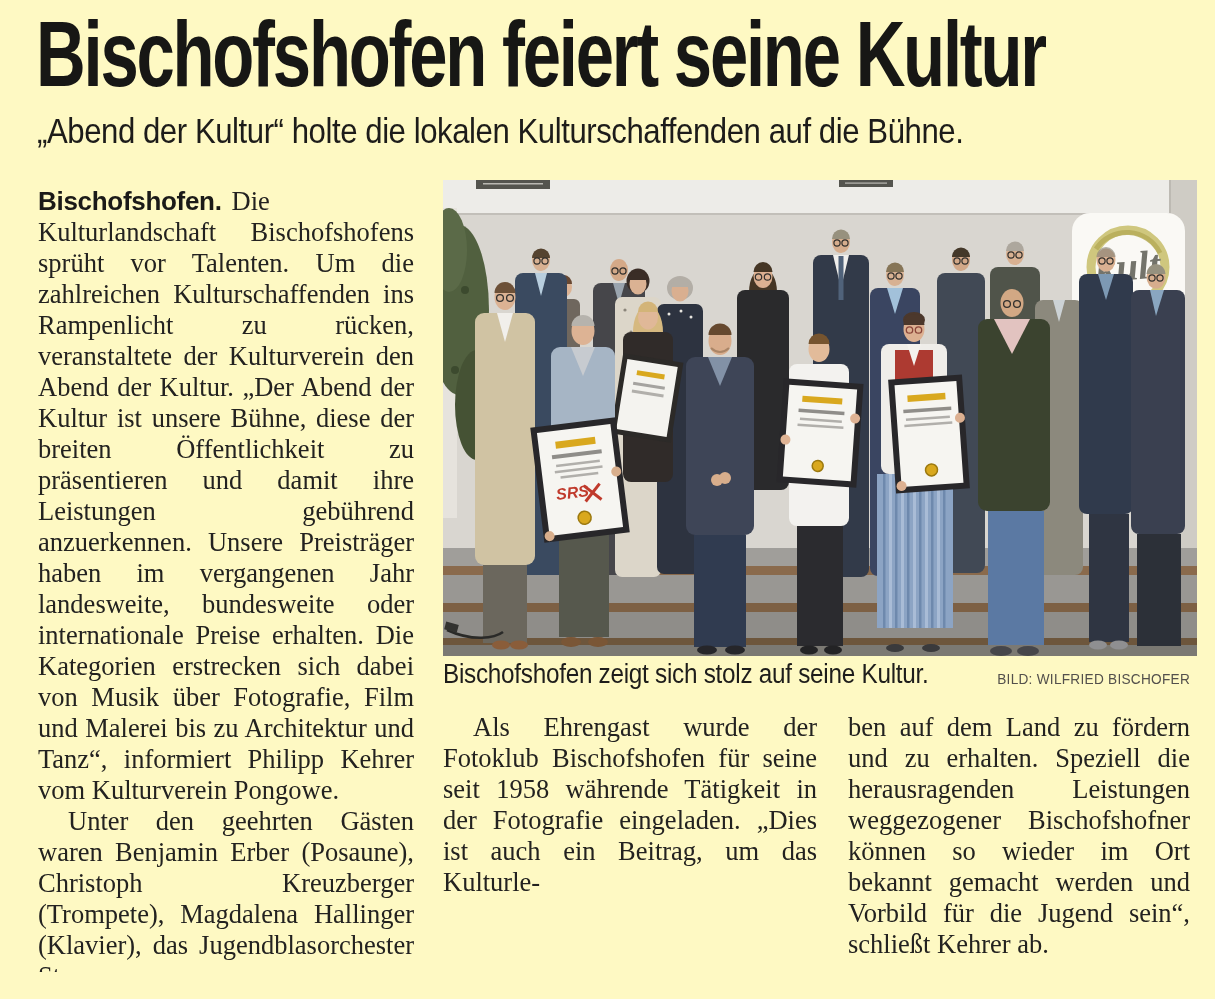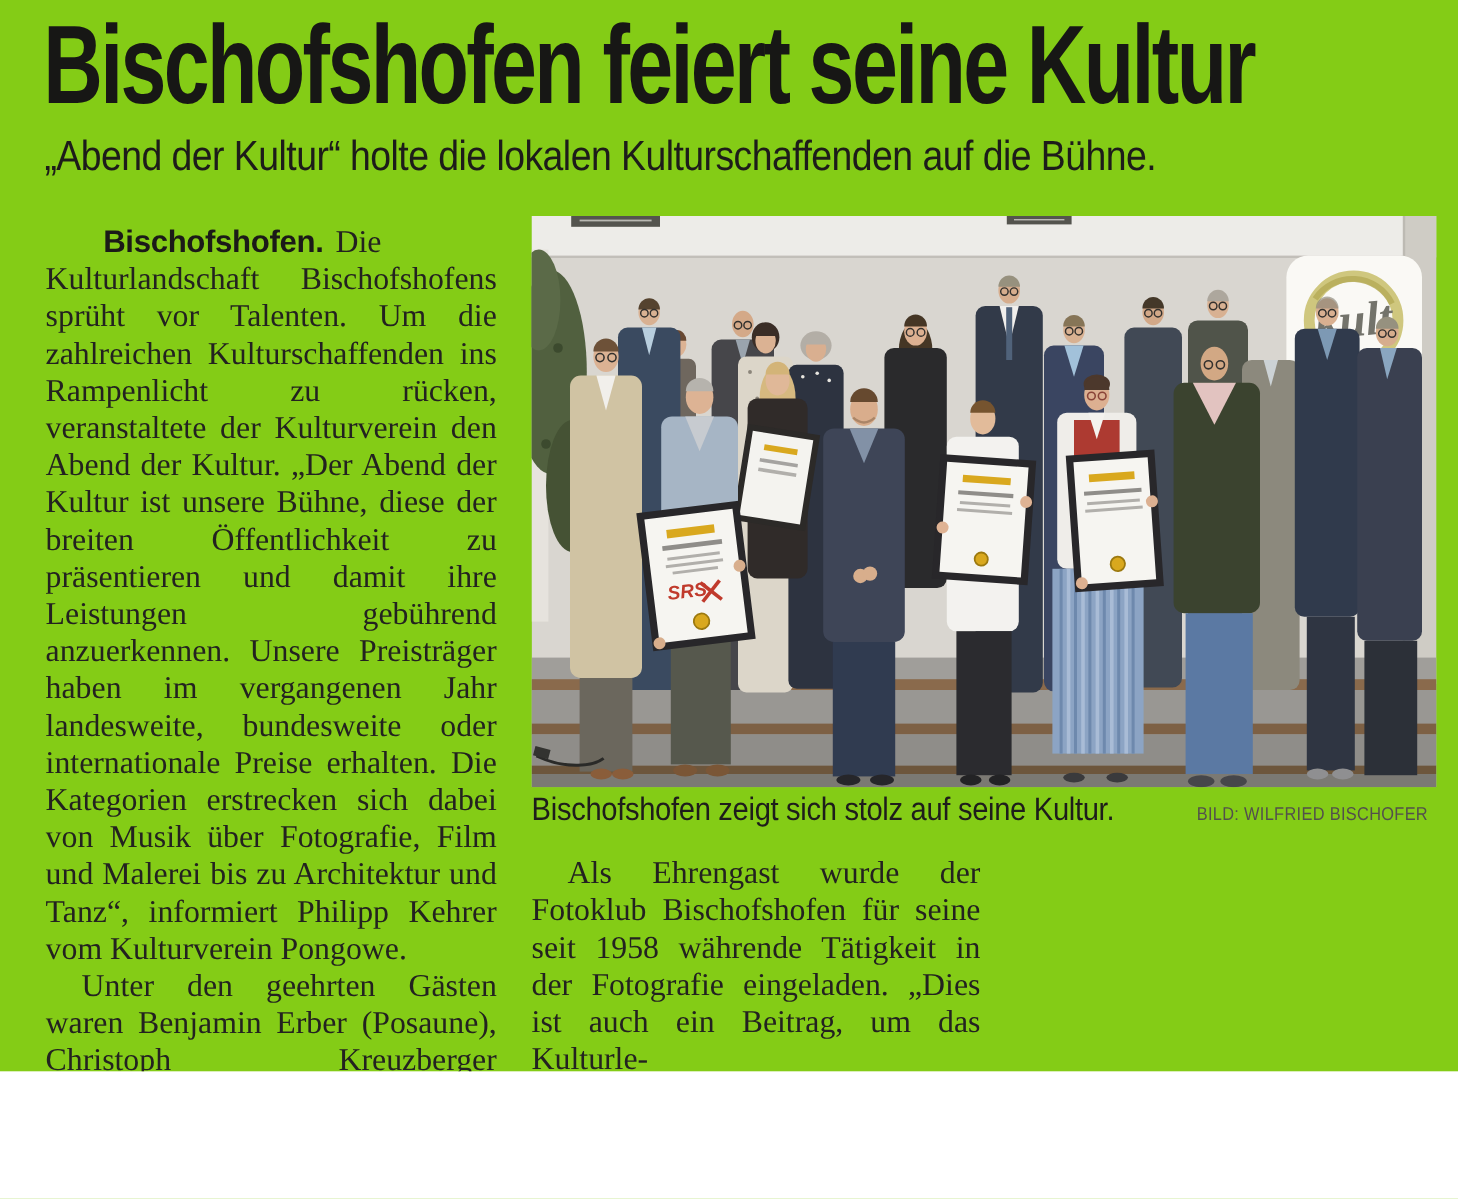--- a/index.html
+++ b/index.html
@@ -1,33 +1,33 @@
 <!DOCTYPE html>
 <html><head>
 <meta charset="utf-8">
 <style>
   html,body{margin:0;padding:0;background:#ffffff;}
-  .page{position:relative;width:1215px;height:893px;background:#84cc16;overflow:hidden;
+  .page{position:relative;width:1215px;height:999px;background:#fef9c3;overflow:hidden;
         font-family:"Liberation Serif",serif;color:#232220;}
   .headline{position:absolute;left:36px;top:8px;margin:0;
         font-family:"Liberation Sans",sans-serif;font-weight:700;font-size:93px;line-height:1.0;
         letter-spacing:-3px;color:#171715;white-space:nowrap;
         transform:scaleX(.74);transform-origin:left top;}
   .subhead{position:absolute;left:37px;top:111px;
         font-family:"Liberation Sans",sans-serif;font-size:35px;color:#1d1c1a;
         letter-spacing:-.5px;white-space:nowrap;transform:scaleX(.89);transform-origin:left top;}
   .col{position:absolute;font-size:26.5px;line-height:31px;text-align:justify;
         color:#232220;overflow:hidden;hyphens:none;}
   .col p{margin:0;}
   .col .indent{text-indent:30px;}
   .col1{left:38px;top:186px;width:376px;height:786px;}
   .col2{left:443px;top:712px;width:374px;height:282px;}
   .col3{left:848px;top:712px;width:342px;height:282px;}
   .lead{font-family:"Liberation Sans",sans-serif;font-weight:700;font-size:26px;
-        letter-spacing:-.3px;padding-right:10px;color:#1b1a18;margin-left:48px;}
+        letter-spacing:-.3px;padding-right:10px;color:#1b1a18;}
   .photo{position:absolute;left:443px;top:180px;width:754px;height:476px;margin:0;}
   .photo svg{display:block;}
   .caption{position:absolute;left:443px;top:659px;
         font-family:"Liberation Sans",sans-serif;font-size:27px;color:#1e1d1b;
         letter-spacing:-.3px;white-space:nowrap;transform:scaleX(.9);transform-origin:left top;}
   .credit{position:absolute;left:900px;top:670px;width:290px;text-align:right;
         font-family:"Liberation Sans",sans-serif;font-size:15.5px;color:#53504c;
         letter-spacing:.3px;white-space:nowrap;transform:scaleX(.88);transform-origin:right top;}
 </style>
 </head>
@@ -358,14 +358,17 @@
     </svg>
   </figure>
 
   <div class="caption">Bischofshofen zeigt sich stolz auf seine Kultur.</div>
   <div class="credit">BILD: WILFRIED BISCHOFER</div>
 
   <div class="col col2">
     <p class="para indent">Als Ehrengast wurde der Fotoklub Bischofshofen für seine seit 1958 währende Tätigkeit in der Fotografie eingeladen. „Dies ist auch ein Beitrag, um das Kulturle-</p>
   </div>
 
+  <div class="col col3">
+    <p class="para">ben auf dem Land zu fördern und zu erhalten. Speziell die herausragenden Leistungen weggezogener Bischofshofner können so wieder im Ort bekannt gemacht werden und Vorbild für die Jugend sein“, schließt Kehrer ab.</p>
+  </div>
 
 </div>
 
 </body></html>

